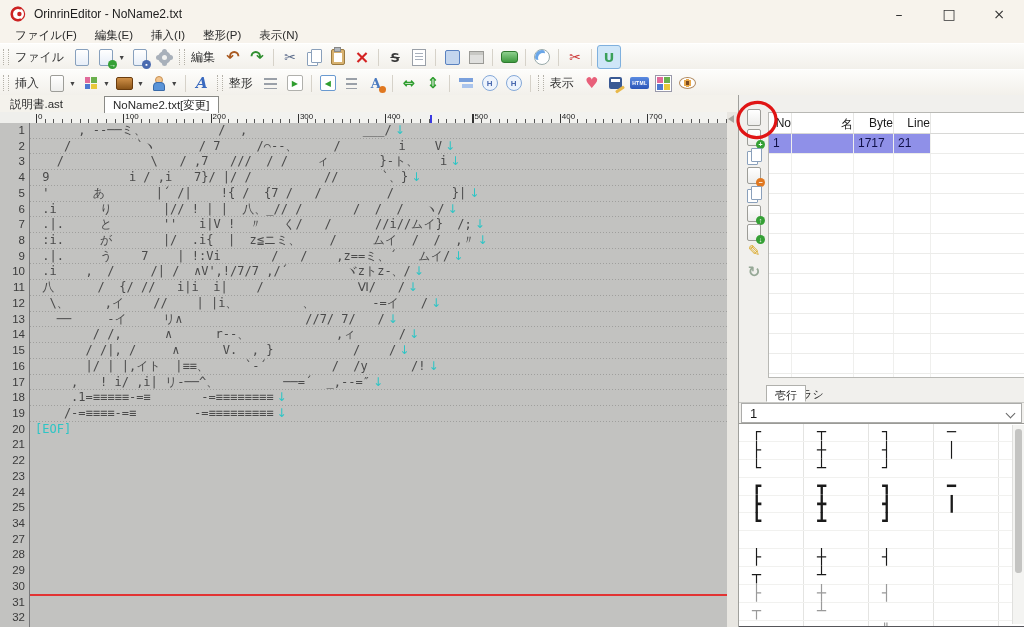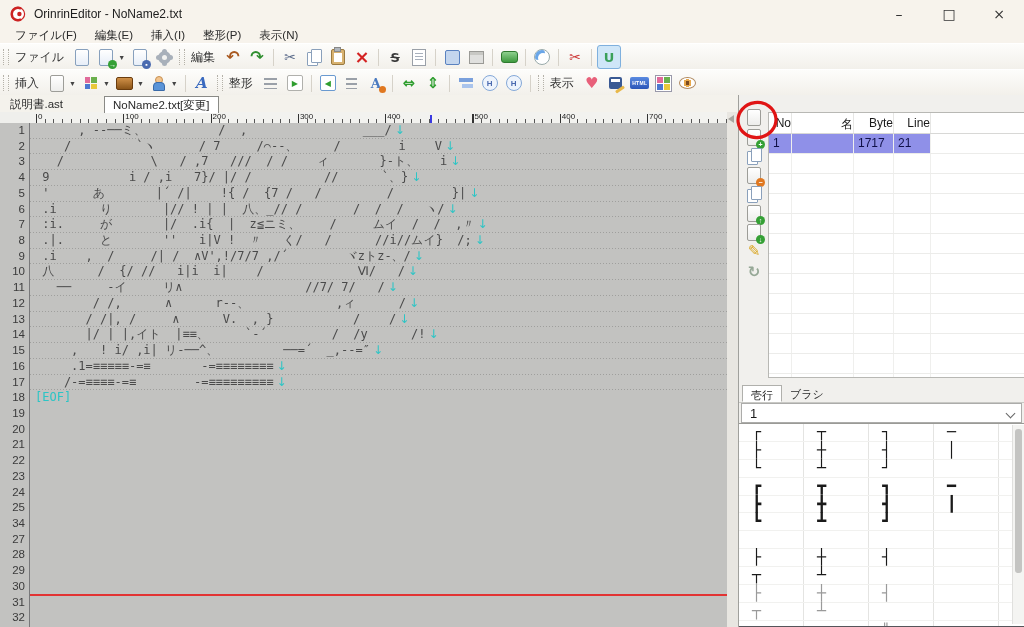--- a/index.html
+++ b/index.html
@@ -111,21 +111,21 @@
   .thead{display:flex;height:20px;border-bottom:1px solid #d8d8d6;background:#fff;}
   .th{font-size:12px;color:#1a1a1a;padding:3px 0 0 4px;border-right:1px solid #e6e6e4;box-sizing:border-box;text-align:right;}
   .trow{display:flex;height:19px;border-bottom:1px solid #ececea;position:relative;}
   .td{font-size:12px;color:#101048;padding:2px 0 0 4px;border-right:1px solid #efefed;box-sizing:border-box;white-space:nowrap;overflow:hidden;}
   .trow.sel .hl{position:absolute;left:0;top:0;width:162px;height:19px;background:#8f90e8;z-index:0;}
   .trow .td{position:relative;z-index:1;}
   .c0{width:23px;} .c1{width:62px;} .c2{width:40px;} .c3{width:37px;} .c4{flex:1;border-right:none;}
   
   .sidetabs{position:absolute;left:0;top:287px;width:286px;height:20px;border-bottom:1px solid #c8c8c4;}
   .sidetab{position:absolute;top:3px;height:17px;font-size:11px;color:#2a2a2a;padding:2px 8px 0;box-sizing:border-box;}
-  .sidetab.active{background:#fff;border:1px solid #b0b0ac;border-bottom:1px solid #fff;z-index:2;}
+  .sidetab.active{background:#fff;border:1px solid #b0b0ac;border-bottom:1px solid #fff;z-index:2;margin-left:24px;}
   .rowselect{position:absolute;left:2px;top:308px;width:281px;height:20px;background:#fff;border:1px solid #acacaa;
              font-size:13px;color:#1a1a1a;display:flex;align-items:center;padding-left:8px;box-sizing:border-box;}
   .rowselect .chev{position:absolute;right:7px;top:6px;width:6px;height:6px;border-right:1.4px solid #666;border-bottom:1.4px solid #666;transform:rotate(45deg);}
   .palette{position:absolute;left:0;top:328px;width:286px;height:202px;background:#fff;border-top:1px solid #9a9a96;border-bottom:2px solid #55555a;overflow:hidden;}
   .prow{display:flex;height:16.9px;border-bottom:1px solid #f1f1ef;}
   .pcell{width:65px;border-right:1px solid #e4e4e2;font-family:"DejaVu Sans Mono",monospace;
          font-size:15px;line-height:16px;padding-left:13px;box-sizing:border-box;color:#1a1a1a;}
   .prow.gray .pcell{color:#9a9a9a;}
   .pscroll{position:absolute;right:1px;top:1px;width:11px;height:199px;background:#f4f4f2;border-left:1px solid #e0e0de;}
   .pscroll .thumb{position:absolute;left:2px;top:4px;width:7px;height:144px;background:#c4c4c2;border-radius:3px;}
@@ -371,24 +371,26 @@
       <div class="ln">31</div>
       <div class="ln">32</div>
     </div>
   <div class="canvas" id="canvas">
       <div class="tl guide"><span>      , -‐──ミ、          /  ,                ___/</span><span class="nlmark">↓</span></div>
       <div class="tl guide"><span>    /         `ヽ      / 7     /⌒‐-、     /        i    V</span><span class="nlmark">↓</span></div>
       <div class="tl guide"><span>   /            \   / ,7   ///  / /    ィ       }-ト、   i</span><span class="nlmark">↓</span></div>
       <div class="tl guide"><span> 9           i / ,i   7}/ |/ /          //      `、}</span><span class="nlmark">↓</span></div>
       <div class="tl guide"><span> '      あ       |´ /|    !{ /  {7 /   /         /        }|</span><span class="nlmark">↓</span></div>
       <div class="tl guide"><span> .i      り       |// ! | |  八、_// /       /  /  /   ヽ/</span><span class="nlmark">↓</span></div>
+      <div class="tl guide"><span> .|.     と       ''   i|V !  〃   く/   /      //i//ムイ}  /;</span><span class="nlmark">↓</span></div>
       <div class="tl guide"><span> :i.     が       |/  .i{  |  z≦ニミ、    /     ムイ  /  /  ,〃</span><span class="nlmark">↓</span></div>
-      <div class="tl guide"><span> .|.     と       ''   i|V !  〃   く/   /      //i//ムイ}  /;</span><span class="nlmark">↓</span></div>
+      <div class="tl guide"><span> .|.     う    7    | !:Vi       /   /    ,z==ミ、´   ムイ/</span><span class="nlmark">↓</span></div>
       <div class="tl guide"><span> .i    ,  /     /| /  ∧V',!/7/7 ,/´        ヾzトz-、/</span><span class="nlmark">↓</span></div>
       <div class="tl guide"><span> 八      /  {/ //   i|i  i|    /             Ⅵ/   /</span><span class="nlmark">↓</span></div>
+      <div class="tl guide"><span>  \、     ,イ    //    | |i、         、        -=イ   /</span><span class="nlmark">↓</span></div>
       <div class="tl guide"><span>   ──     -イ     リ∧                 //7/ 7/   /</span><span class="nlmark">↓</span></div>
       <div class="tl guide"><span>        / /,      ∧      r‐-、            ,ィ      /</span><span class="nlmark">↓</span></div>
       <div class="tl guide"><span>       / /|, /     ∧      V.  , }           /    /</span><span class="nlmark">↓</span></div>
       <div class="tl guide"><span>       |/ | |,イト  |≡≡、     `‐´         /  /y      /!</span><span class="nlmark">↓</span></div>
       <div class="tl guide"><span>     ,   ! i/ ,i| リ‐──^、         ──=´  _,--=″</span><span class="nlmark">↓</span></div>
       <div class="tl guide"><span>     .1=≡≡≡≡≡-=≡       -=≡≡≡≡≡≡≡≡</span><span class="nlmark">↓</span></div>
       <div class="tl guide"><span>    /-=≡≡≡≡-=≡        -=≡≡≡≡≡≡≡≡≡</span><span class="nlmark">↓</span></div>
       <div class="tl"><span class="eoftext">[EOF]</span></div>
       <div class="tl"></div>
       <div class="tl"></div>

